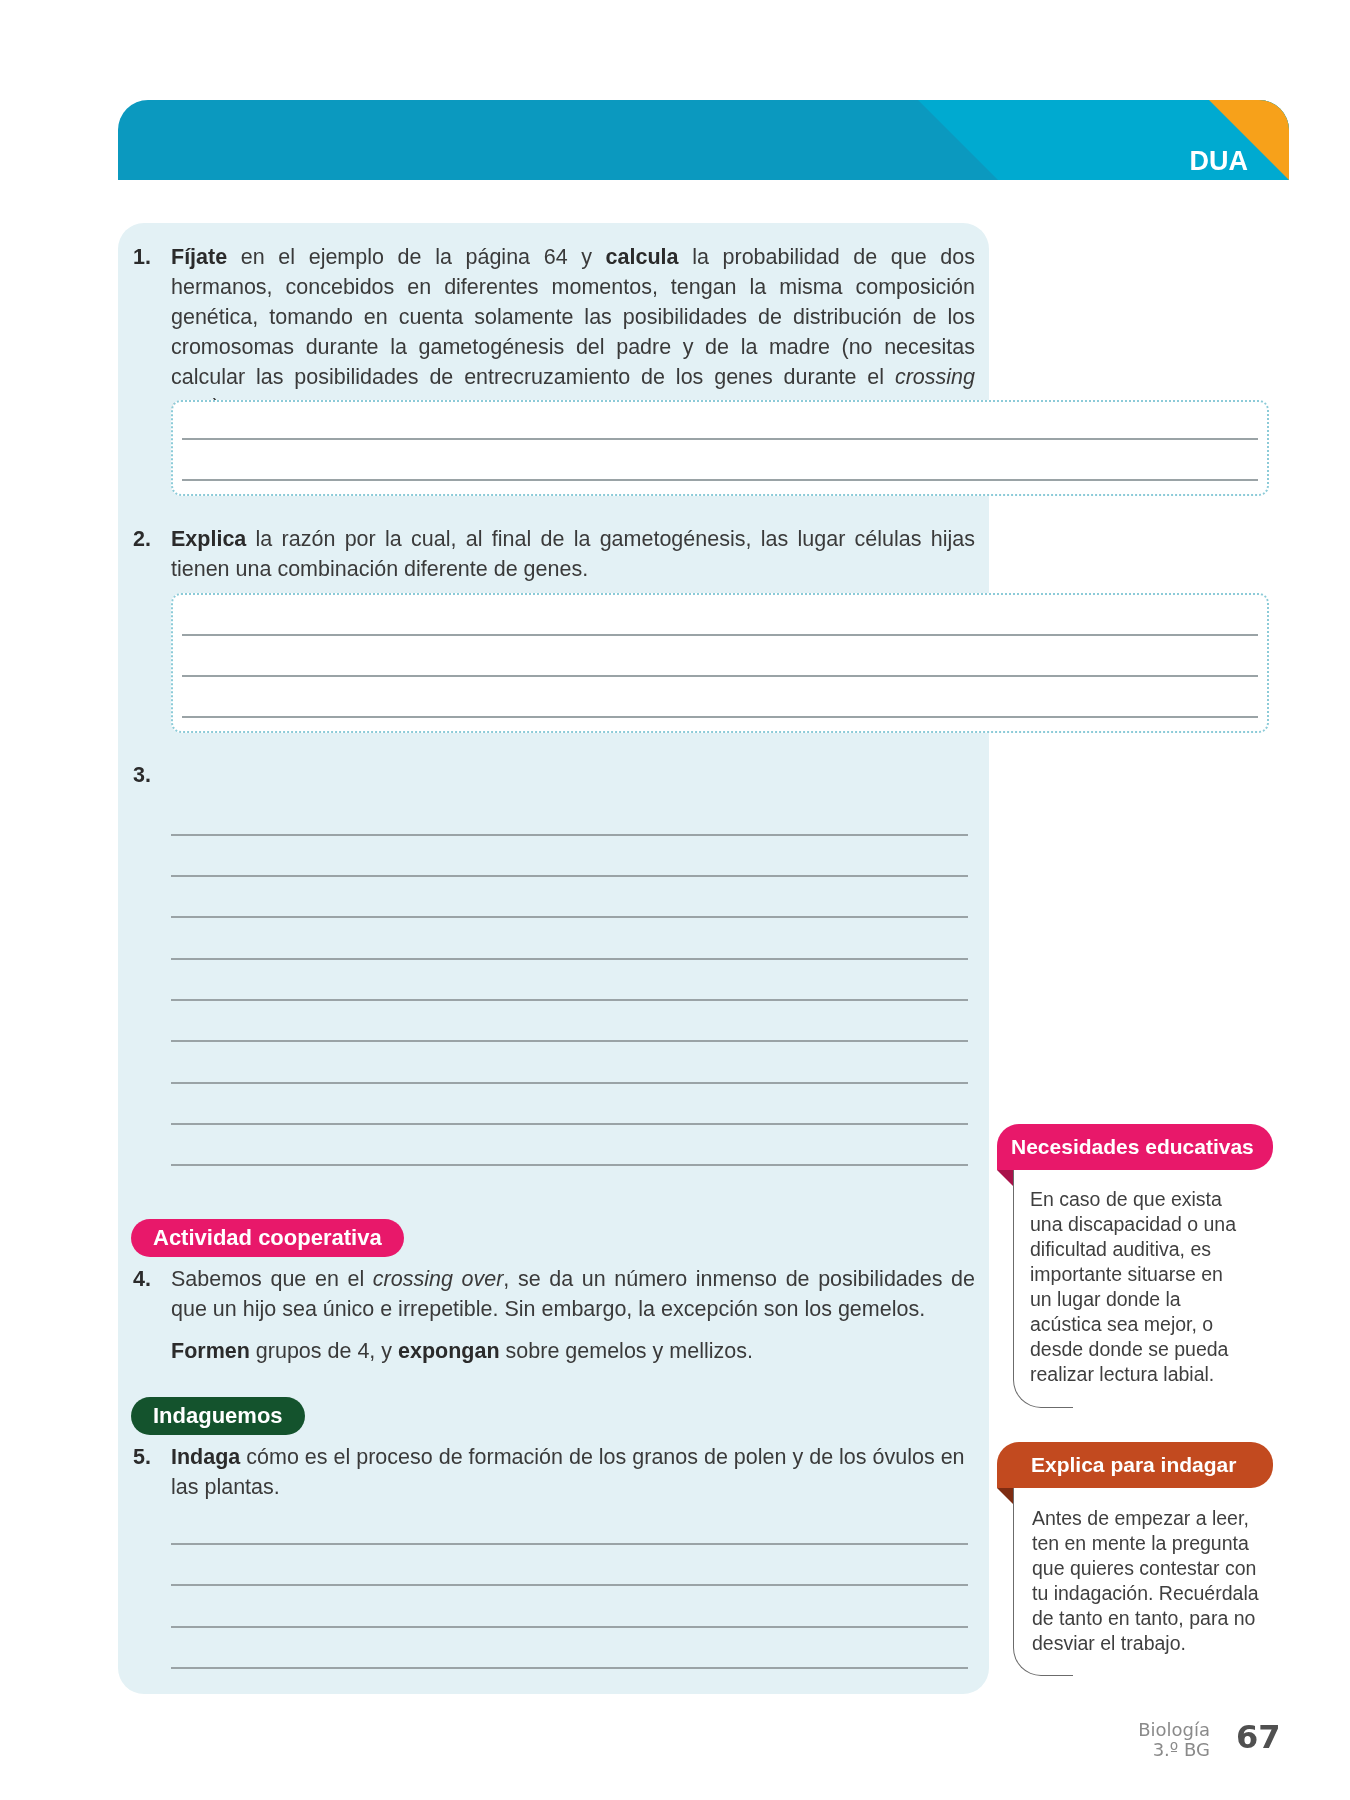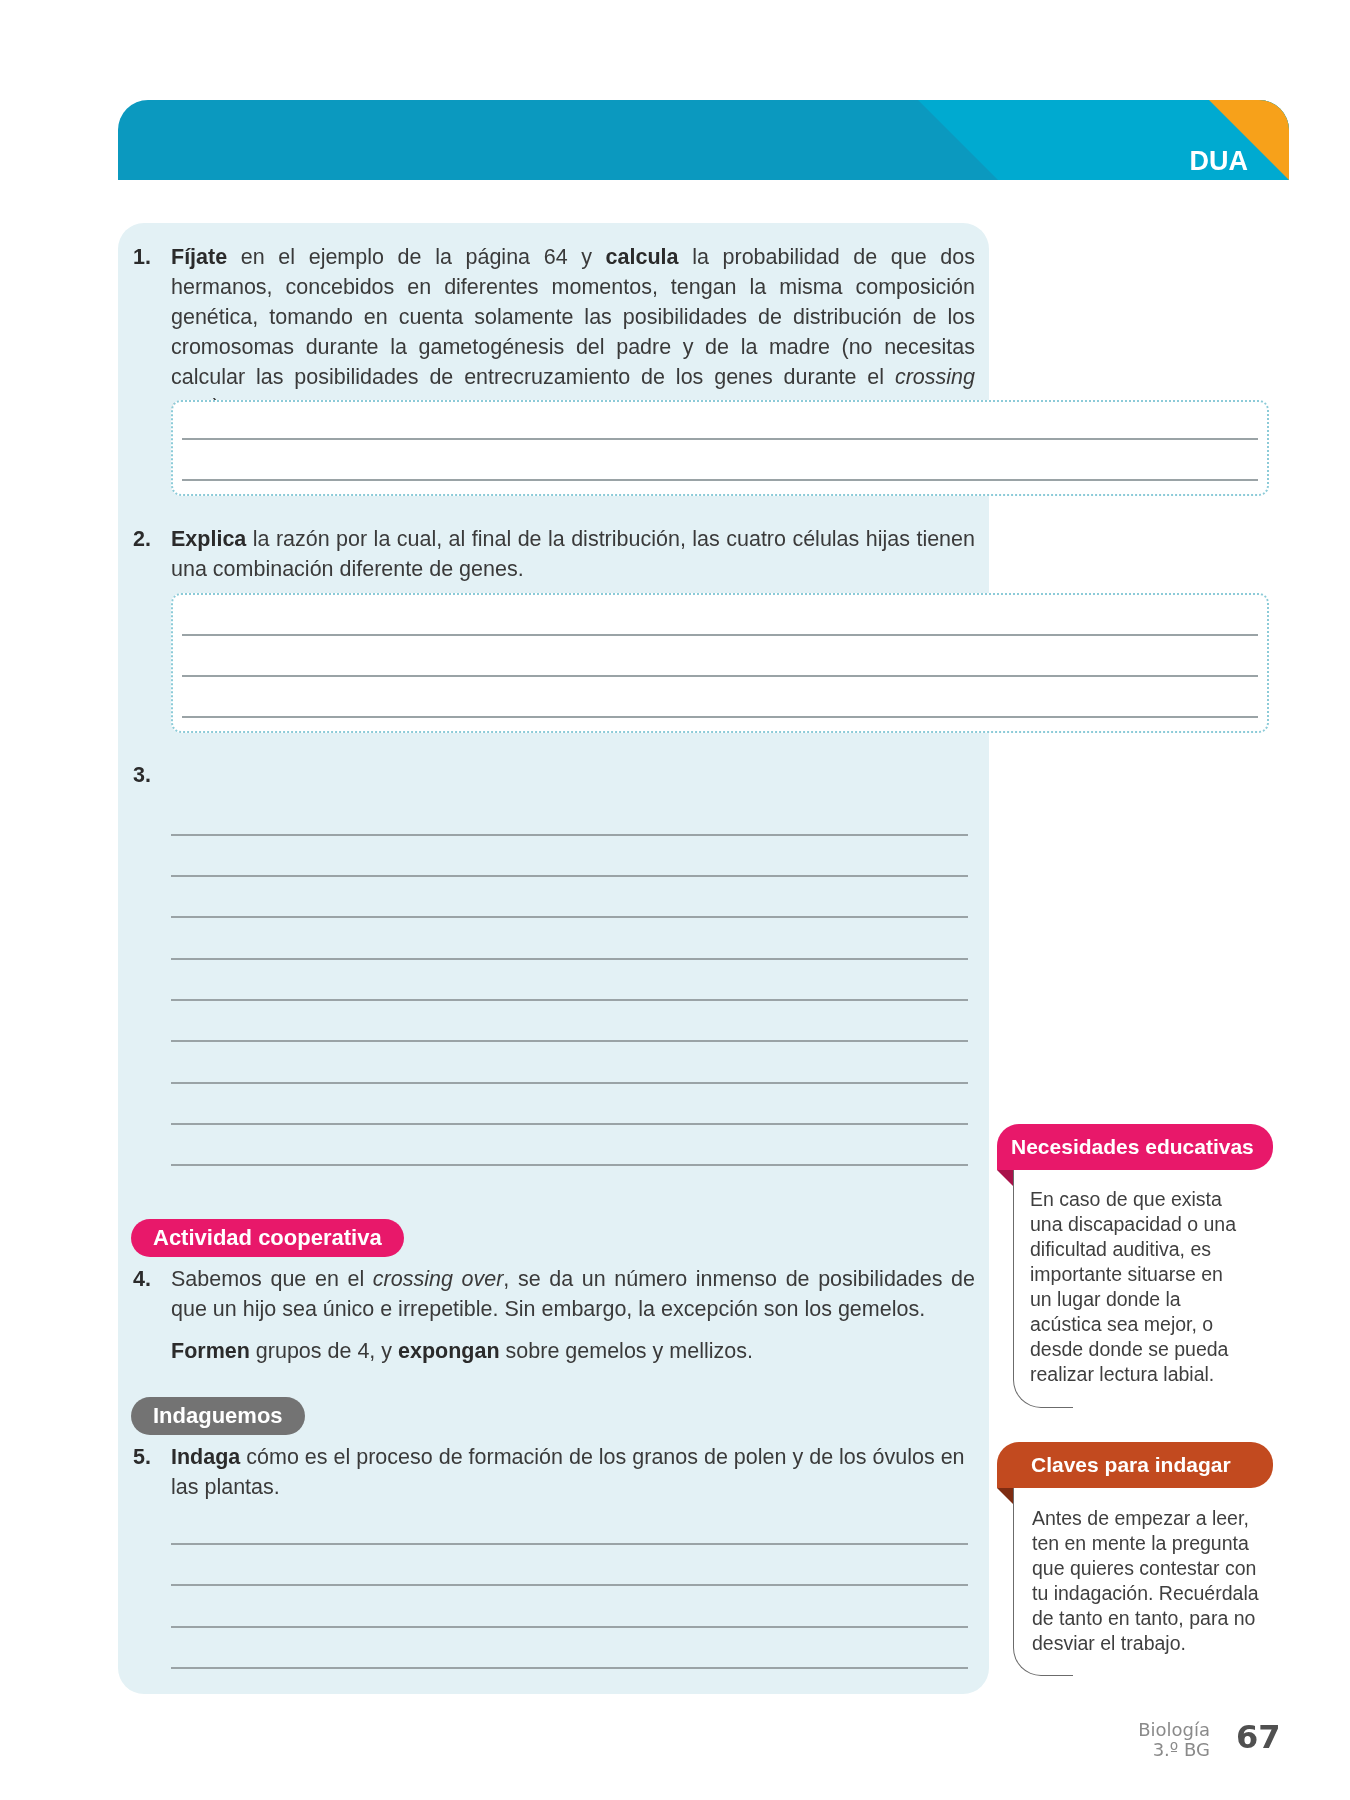--- a/index.html
+++ b/index.html
@@ -43,21 +43,21 @@
   .answer-box {
     position: absolute; background: #ffffff; border: 2px dotted #8ccbd8; border-radius: 10px;
   }
   .rule { position: absolute; height: 2px; background: #9aa3a6; }
 
   .tag {
     position: absolute; color: #fff; font-weight: bold; font-size: 22px; line-height: 38px;
     padding: 0 22px; border-radius: 19px;
   }
   .tag-coop { background: #e8186a; }
-  .tag-inda { background: #737373; }
+  .tag-inda { background: #14532d; }
 
   
   .note-head {
     position: absolute; color: #fff; font-weight: bold; font-size: 21px; line-height: 46px;
     padding-left: 14px; border-radius: 22px 22px 22px 0;
   }
   .note-fold { position: absolute; width: 0; height: 0; border-style: solid; }
   .note-body {
     position: absolute; border-left: 1.5px solid #6b6b6b; border-bottom: 1.5px solid #6b6b6b;
     border-bottom-left-radius: 28px;
@@ -84,21 +84,21 @@
 <div class="q" style="left:171px; top:242px; width:804px;">
   <span class="num">1.</span>
   <span><b>Fíjate</b><span> en el ejemplo de la página 64 y </span><b>calcula</b><span> la probabilidad de que dos hermanos, concebidos en diferentes momentos, tengan la misma composición genética, tomando en cuenta solamente las posibilidades de distribución de los cromosomas durante la gametogénesis del padre y de la madre (no necesitas calcular las posibilidades de entrecruzamiento de los genes durante el </span><i>crossing over</i><span>).</span></span>
 </div>
 <div class="answer-box" style="left:171px; top:400px; width:1098px; height:96px;"></div>
 <div class="rule" style="left:182px; top:438px; width:1076px;"></div>
 <div class="rule" style="left:182px; top:479px; width:1076px;"></div>
 
 <div class="q" style="left:171px; top:524px; width:804px;">
   <span class="num">2.</span>
-  <span><b>Explica</b><span> la razón por la cual, al final de la distribución, las cuatro células hijas tienen una combinación diferente de genes.</span></span>
+  <span><b>Explica</b><span> la razón por la cual, al final de la gametogénesis, las lugar células hijas tienen una combinación diferente de genes.</span></span>
 </div>
 <div class="answer-box" style="left:171px; top:593px; width:1098px; height:140px;"></div>
 <div class="rule" style="left:182px; top:634px; width:1076px;"></div>
 <div class="rule" style="left:182px; top:675px; width:1076px;"></div>
 <div class="rule" style="left:182px; top:716px; width:1076px;"></div>
 
 <div class="q" style="left:171px; top:760px; width:810px; text-align:left;">
   <span class="num">3.</span>
 </div>
 <div class="rule" style="left:171px; top:834px; width:797px;"></div>
@@ -137,21 +137,21 @@
     <div>En caso de que exista</div>
     <div>una discapacidad o una</div>
     <div>dificultad auditiva, es</div>
     <div>importante situarse en</div>
     <div>un lugar donde la</div>
     <div>acústica sea mejor, o</div>
     <div>desde donde se pueda</div>
     <div>realizar lectura labial.</div>
   </div>
 
-<div class="note-head" style="left:997px; top:1442px; width:276px; background:#c24a1f; padding-left:34px;">Claves para indagar</div>
+<div class="note-head" style="left:997px; top:1442px; width:276px; background:#c24a1f; padding-left:34px;">Explica para indagar</div>
 <div class="note-fold" style="left:997px; top:1488px; border-width:0 16px 16px 0; border-color:transparent #7e2c12 transparent transparent;"></div>
 <div class="note-body" style="left:1013px; top:1488px; width:60px; height:188px;"></div>
 <div class="note-text" style="position:absolute; left:1016px; top:1506px; width:270px;">
     <div>Antes de empezar a leer,</div>
     <div>ten en mente la pregunta</div>
     <div>que quieres contestar con</div>
     <div>tu indagación. Recuérdala</div>
     <div>de tanto en tanto, para no</div>
     <div>desviar el trabajo.</div>
   </div>

